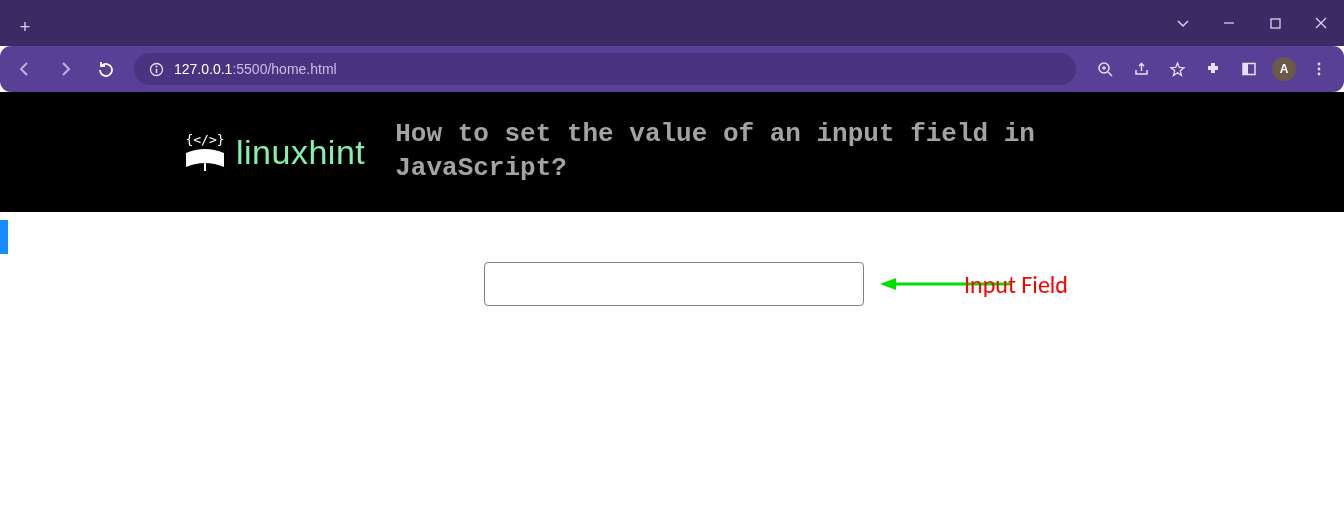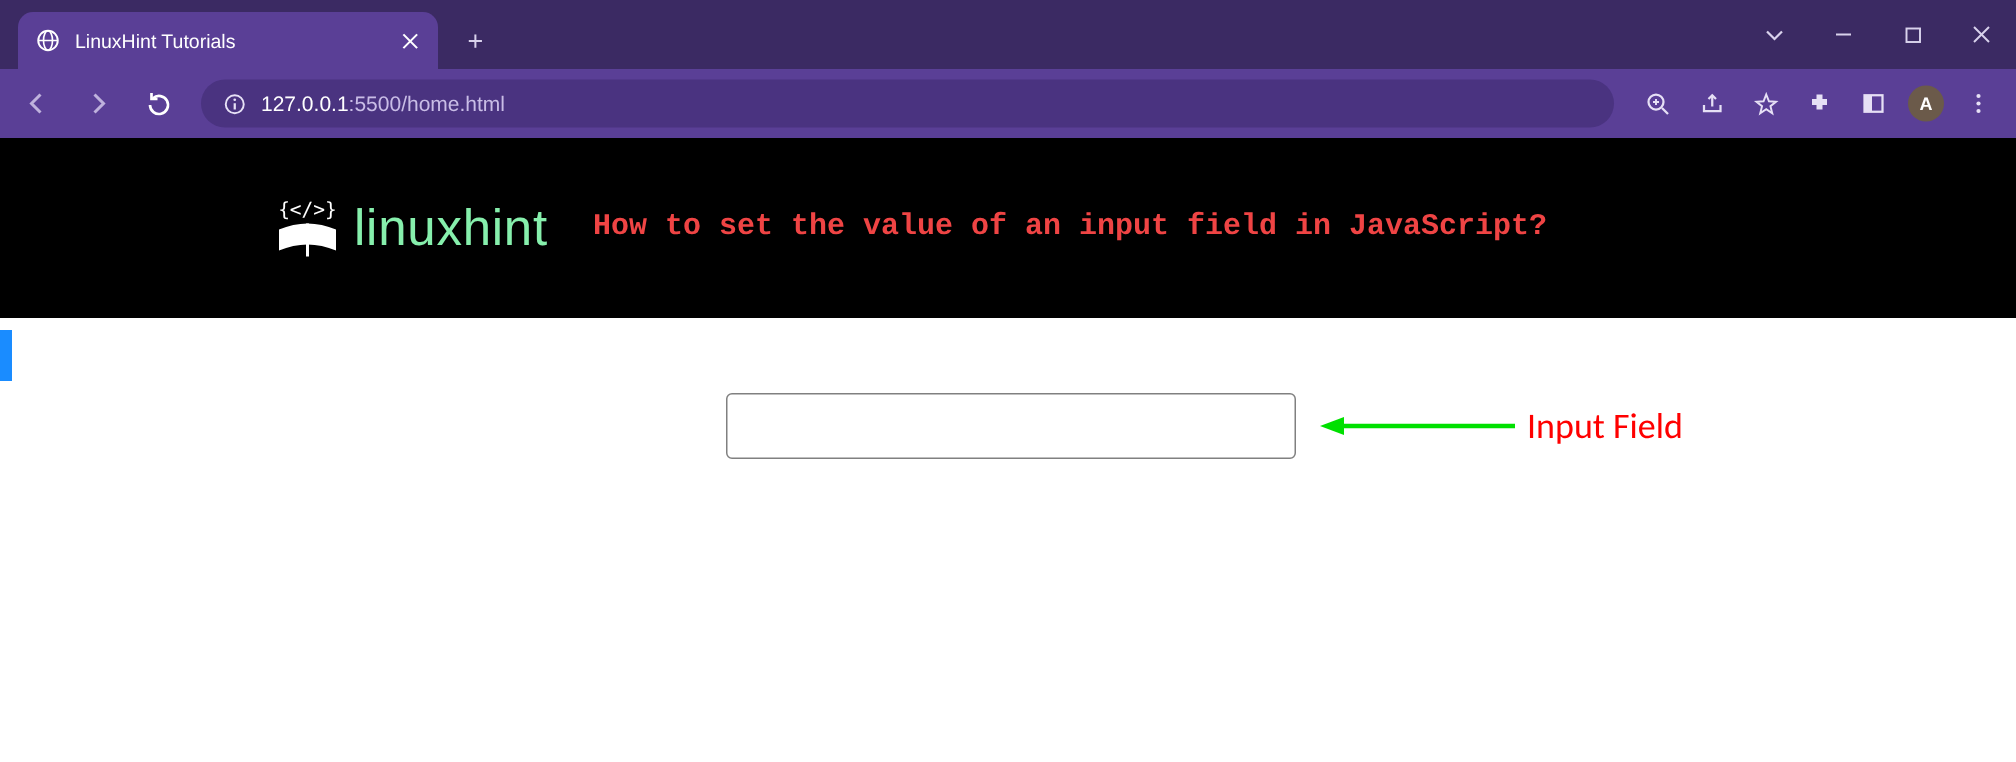--- a/index.html
+++ b/index.html
@@ -52,20 +52,21 @@
     color:#d9d2ec; cursor:pointer;
   }
 
   .toolbar {
     height: 46px;
     background: #5a3f96;
     display: flex;
     align-items: center;
     padding: 11px 8px;
     gap: 6px;
+    border-radius: 11px;
   }
   .nav-btn {
     width: 34px; height: 34px; border-radius: 50%;
     display:flex; align-items:center; justify-content:center;
     color:#bfb2dd; cursor:pointer;
   }
   .nav-btn.enabled { color:#ffffff; }
   .address {
     flex: 1;
     height: 32px;
@@ -115,23 +116,23 @@
     color:#ffffff;
   }
   .logo-text {
     font-size: 34px;
     font-weight: 500;
     letter-spacing: 0.5px;
     color:#86efac;
   }
   .heading {
     font-family: "Consolas","Courier New",monospace;
-    font-size: 20px;
+    font-size: 26px;
     font-weight: bold;
-    color:#ef4444;
+    color:#a3a3a3;
     line-height: 1.3;
     max-width: 760px;
   }
 
   .side-marker {
     position:absolute;
     left:0; top:128px;
     width:8px; height:34px;
     background:#1a8cff;
   }
@@ -156,49 +157,33 @@
 
   .arrow {
     position:absolute;
     left: 880px;
     top: 64px;
     width: 130px;
     height: 16px;
   }
   .annotation {
     position:absolute;
-    left: 1018px;
+    left: 964px;
     top: 58px;
     font-family: Calibri, Arial, sans-serif;
     font-size: 24px;
     color: #ff0000;
   }
 
   svg { display:block; }
 </style>
 </head>
 <body>
 
 <div class="titlebar">
-  <div class="tab">
-    <span class="favicon">
-      <svg viewBox="0 0 16 16" width="16" height="16">
-          <circle cx="8" cy="8" r="6.5" fill="none" stroke="#fff" stroke-width="1.3"></circle>
-          <ellipse cx="8" cy="8" rx="3" ry="6.5" fill="none" stroke="#fff" stroke-width="1.1"></ellipse>
-          <line x1="1.5" y1="8" x2="14.5" y2="8" stroke="#fff" stroke-width="1.1"></line>
-        </svg>
-    </span>
-    <span class="title">LinuxHint Tutorials</span>
-    <span class="close">
-      <svg viewBox="0 0 12 12" width="11" height="11">
-          <line x1="1" y1="1" x2="11" y2="11" stroke="#fff" stroke-width="1.5"></line>
-          <line x1="11" y1="1" x2="1" y2="11" stroke="#fff" stroke-width="1.5"></line>
-        </svg>
-    </span>
-  </div>
   <div class="newtab">
     <span>+</span>
   </div>
 
   <div class="window-controls">
     <div class="wbtn">
       <svg width="14" height="14" viewBox="0 0 14 14">
           <polyline points="2,5 7,10 12,5" fill="none" stroke="#d9d2ec" stroke-width="1.5"></polyline>
         </svg>
     </div>

